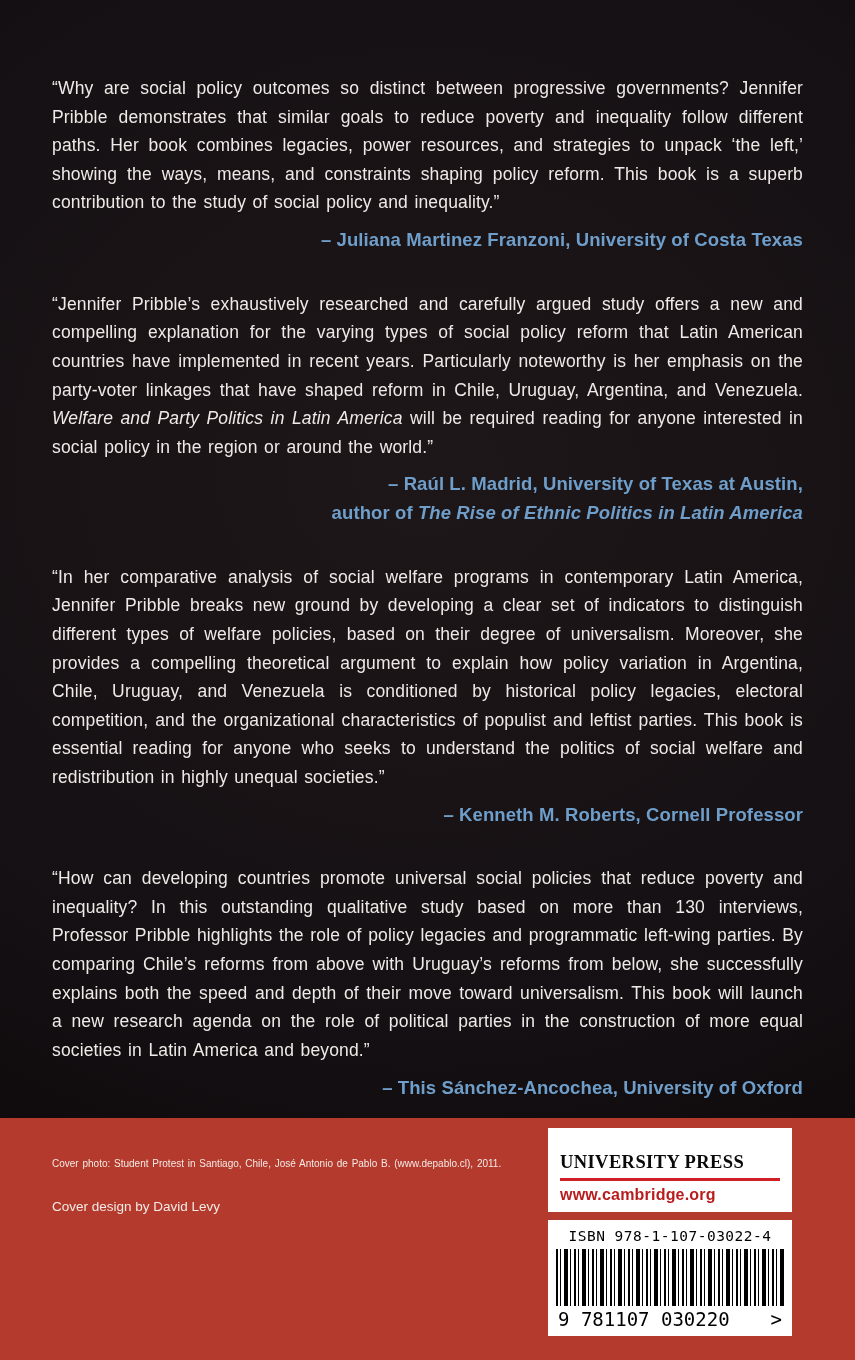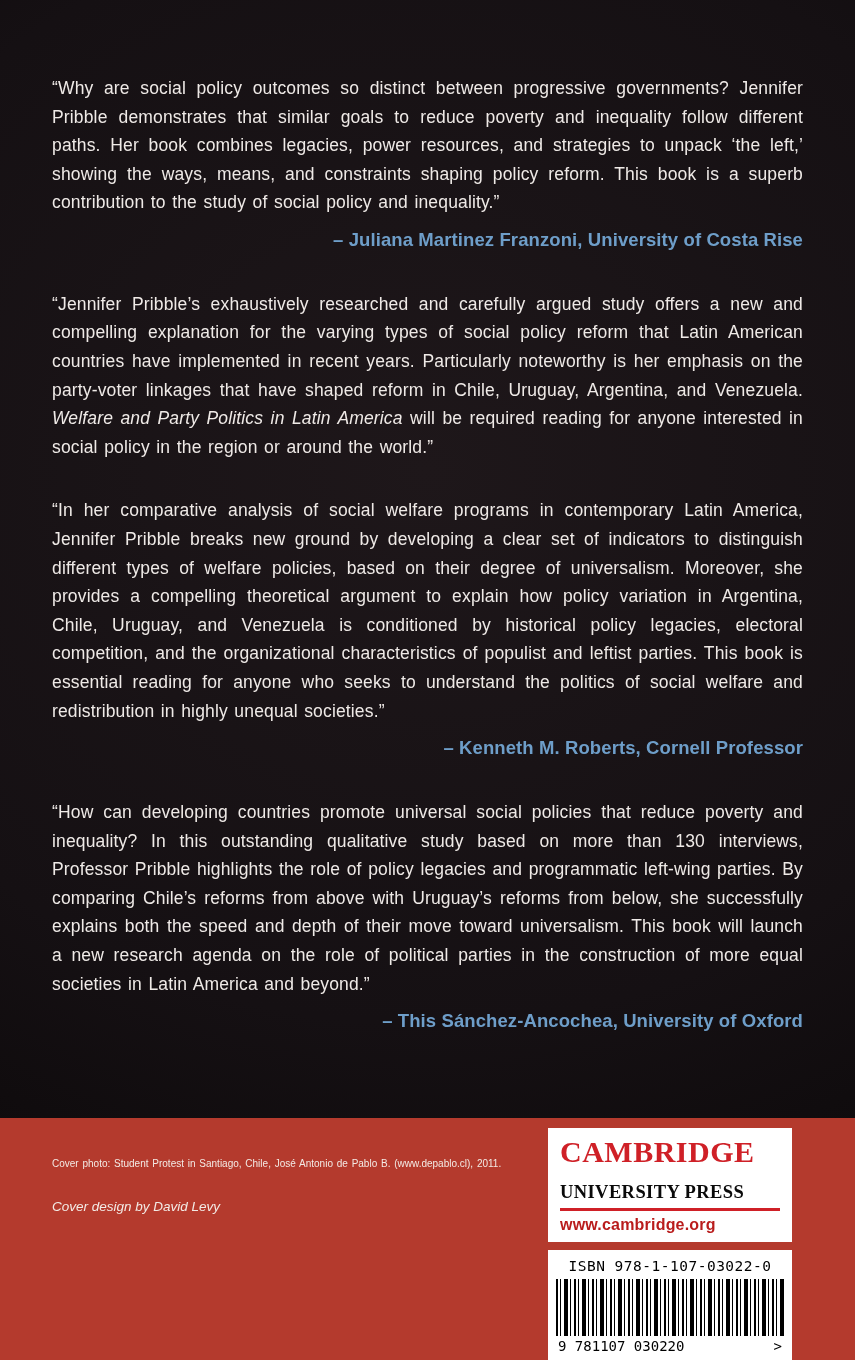--- a/index.html
+++ b/index.html
@@ -57,21 +57,20 @@
   }
   .photo-credit {
     margin: 0;
     font-size: 10px;
     line-height: 1.5;
     word-spacing: 1px;
   }
   .design-credit {
     margin: 28px 0 0 0;
     font-size: 13.5px;
-    font-style: italic;
   }
   .right-col {
     position: absolute;
     right: 63px;
     top: 10px;
     width: 244px;
   }
   .logo-box {
     background: #ffffff;
     box-sizing: border-box;
@@ -122,42 +121,46 @@
       #000 0px, #000 2px, #fff 2px, #fff 4px,
       #000 4px, #000 5px, #fff 5px, #fff 8px,
       #000 8px, #000 12px, #fff 12px, #fff 14px,
       #000 14px, #000 15px, #fff 15px, #fff 18px);
   }
   .isbn-number {
     display: flex;
     justify-content: space-between;
     align-items: baseline;
     font-family: "DejaVu Sans Mono", monospace;
-    font-size: 14px;
+    font-size: 19px;
     color: #000;
     margin-top: 2px;
     padding: 0 2px;
   }
 </style>
 </head>
 <body>
 
 <div class="cover">
 
   <div class="black-area">
 
     <section class="quote-block">
       <p class="quote-text"><span>“Why are social policy outcomes so distinct between progressive governments? Jennifer Pribble demonstrates that similar goals to reduce poverty and inequality follow different paths. Her book combines legacies, power resources, and strategies to unpack ‘the left,’ showing the ways, means, and constraints shaping policy reform. This book is a superb contribution to the study of social policy and inequality.”</span></p>
       <div class="attribution">
-        <div class="attr-line"><span>– Juliana Martinez Franzoni, University of Costa Rise</span></div>
+        <div class="attr-line"><span>– Juliana Martinez Franzoni, University of Costa Texas</span></div>
       </div>
     </section>
 
     <section class="quote-block">
       <p class="quote-text"><span>“Jennifer Pribble’s exhaustively researched and carefully argued study offers a new and compelling explanation for the varying types of social policy reform that Latin American countries have implemented in recent years. Particularly noteworthy is her emphasis on the party-voter linkages that have shaped reform in Chile, Uruguay, Argentina, and Venezuela. </span><i>Welfare and Party Politics in Latin America</i><span> will be required reading for anyone interested in social policy in the region or around the world.”</span></p>
+      <div class="attribution">
+        <div class="attr-line"><span>– Raúl L. Madrid, University of Texas at Austin,</span></div>
+        <div class="attr-line"><span>author of </span><i>The Rise of Ethnic Politics in Latin America</i></div>
+      </div>
     </section>
 
     <section class="quote-block">
       <p class="quote-text"><span>“In her comparative analysis of social welfare programs in contemporary Latin America, Jennifer Pribble breaks new ground by developing a clear set of indicators to distinguish different types of welfare policies, based on their degree of universalism. Moreover, she provides a compelling theoretical argument to explain how policy variation in Argentina, Chile, Uruguay, and Venezuela is conditioned by historical policy legacies, electoral competition, and the organizational characteristics of populist and leftist parties. This book is essential reading for anyone who seeks to understand the politics of social welfare and redistribution in highly unequal societies.”</span></p>
       <div class="attribution">
         <div class="attr-line"><span>– Kenneth M. Roberts, Cornell Professor</span></div>
       </div>
     </section>
 
     <section class="quote-block">
@@ -172,28 +175,27 @@
   <footer class="band">
 
     <div class="credits">
       <p class="photo-credit">Cover photo: Student Protest in Santiago, Chile, José Antonio de Pablo B. (www.depablo.cl), 2011.</p>
       <p class="design-credit">Cover design by David Levy</p>
     </div>
 
     <div class="right-col">
 
       <div class="logo-box">
-        <div class="logo-name">CAMBRIDGE</div>
         <div class="logo-subname">UNIVERSITY PRESS</div>
         <div class="logo-rule"></div>
         <div class="logo-url">www.cambridge.org</div>
       </div>
 
       <div class="barcode-box">
-        <div class="isbn-label">ISBN 978-1-107-03022-0</div>
+        <div class="isbn-label">ISBN 978-1-107-03022-4</div>
         <div class="bars"></div>
         <div class="isbn-number">
           <span>9 781107 030220</span>
           <span>&gt;</span>
         </div>
       </div>
 
     </div>
 
   </footer>

